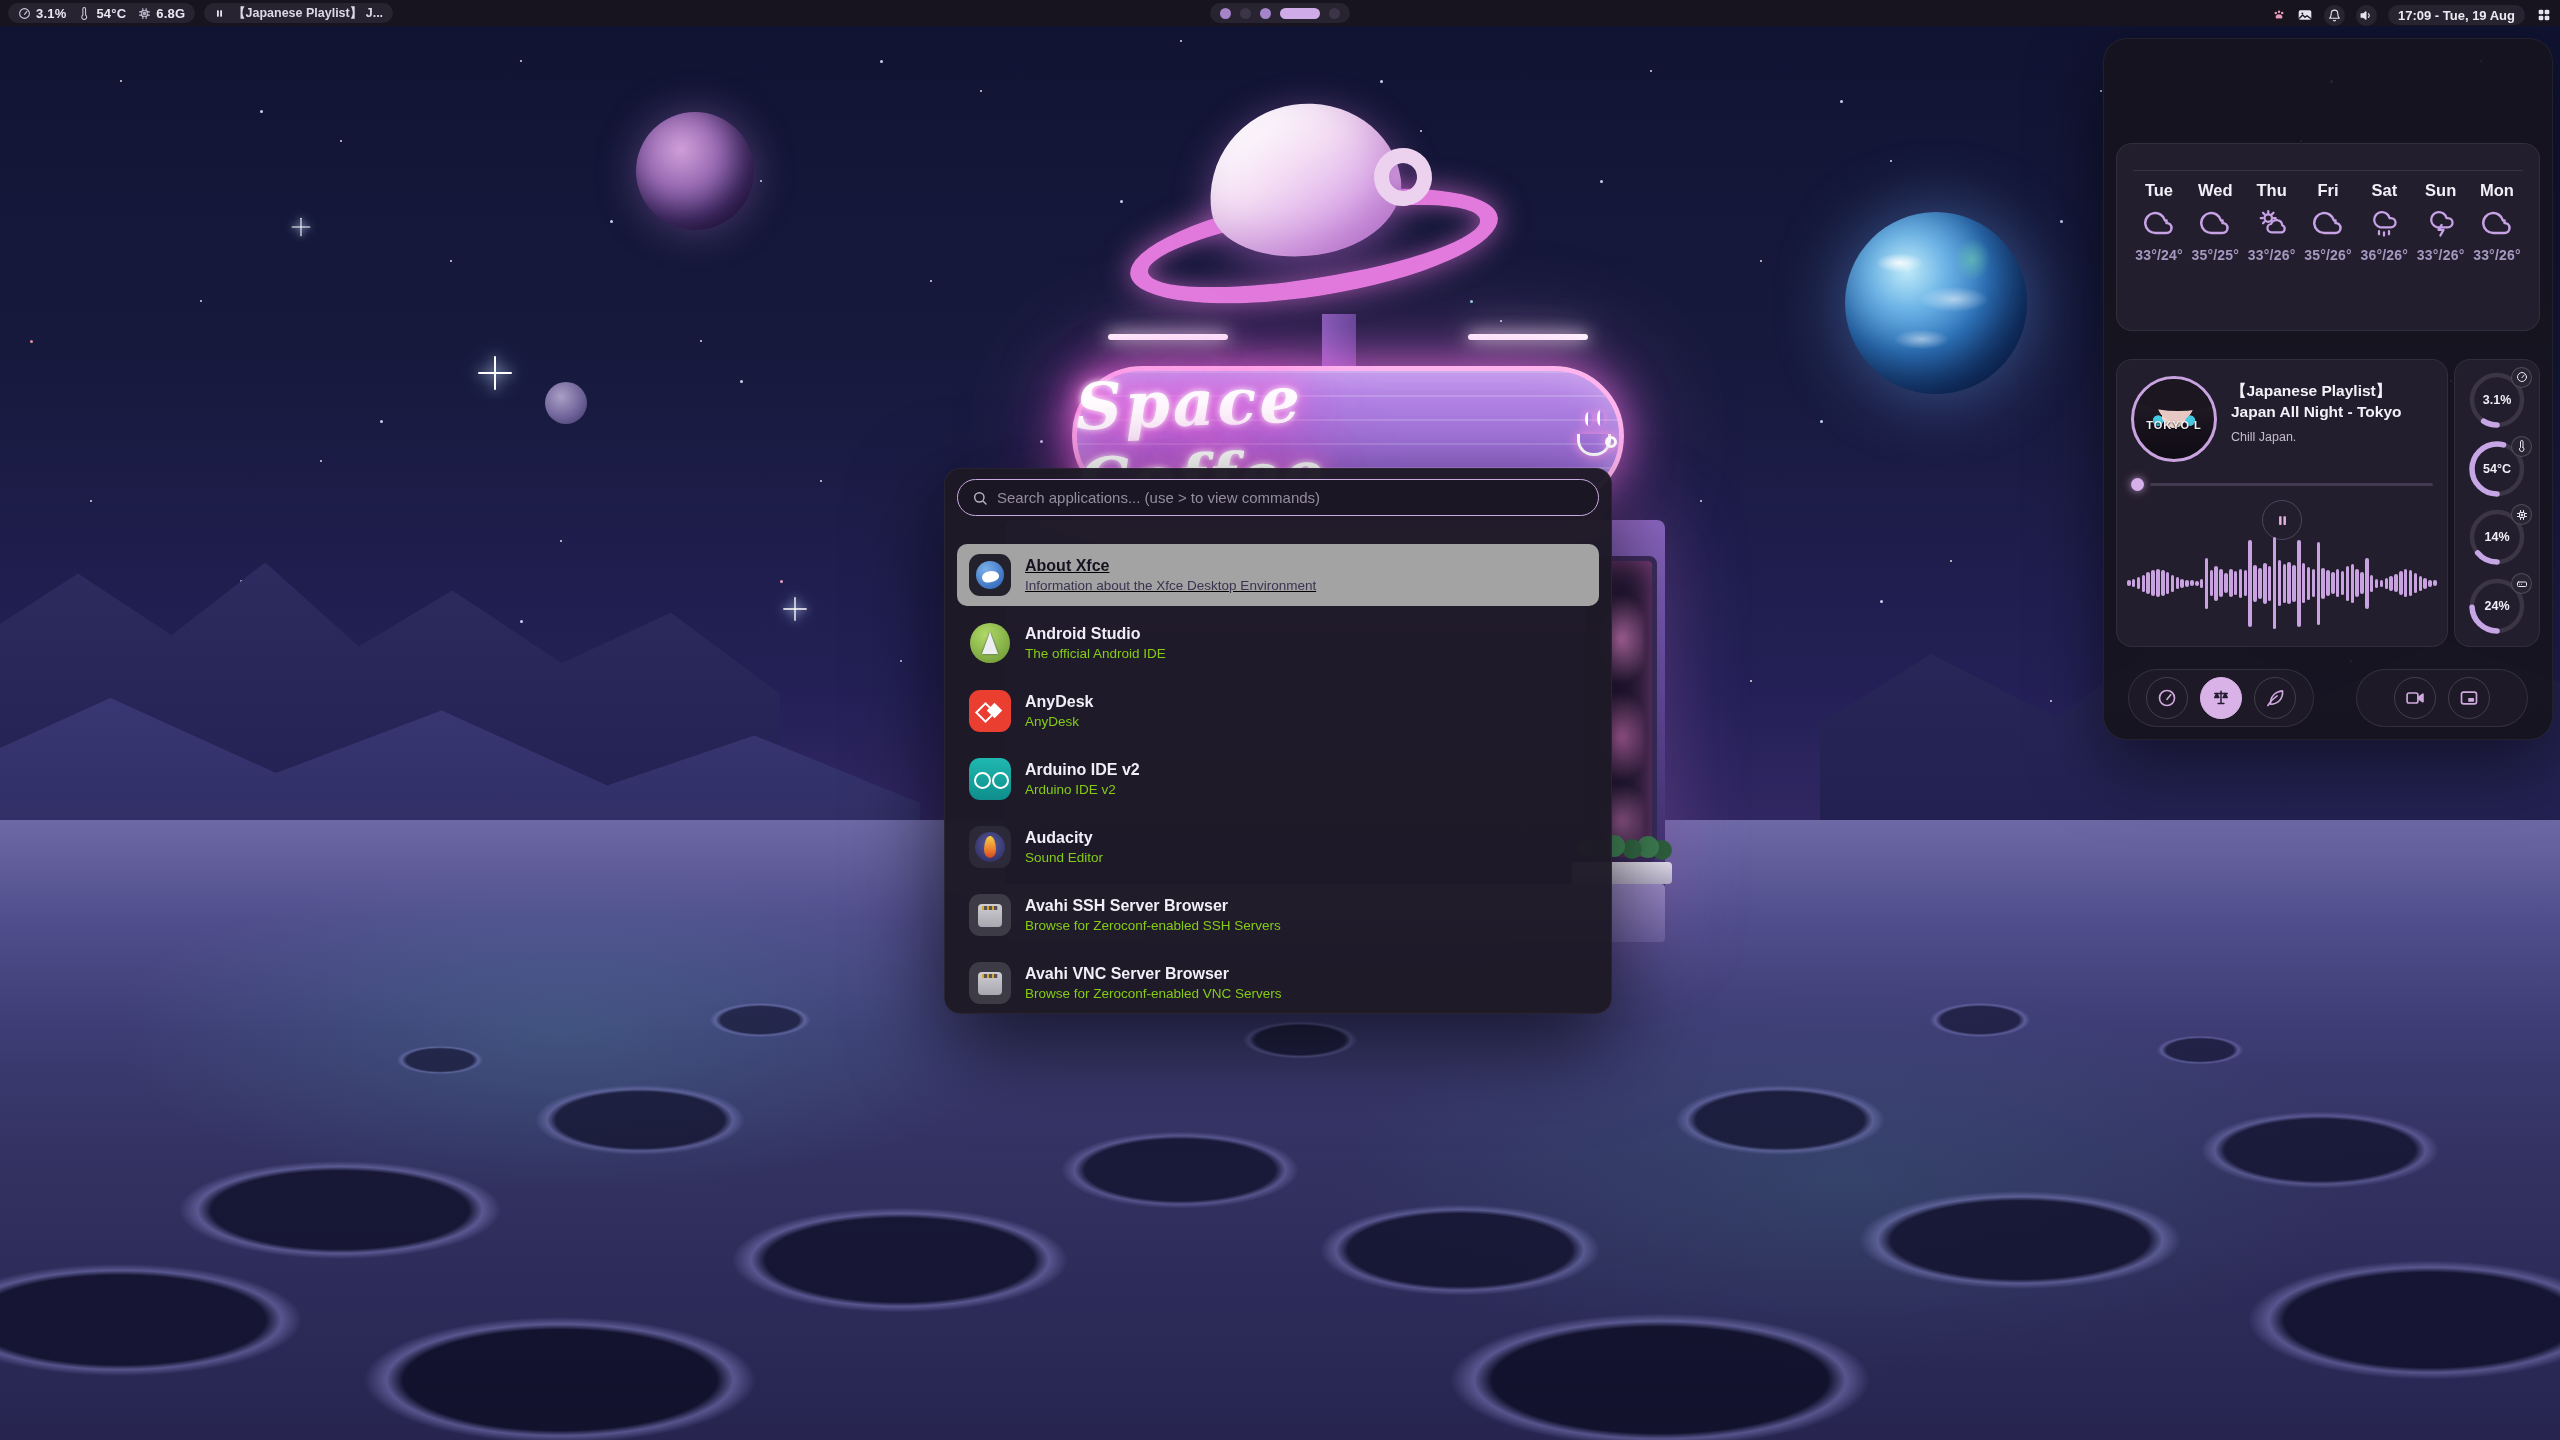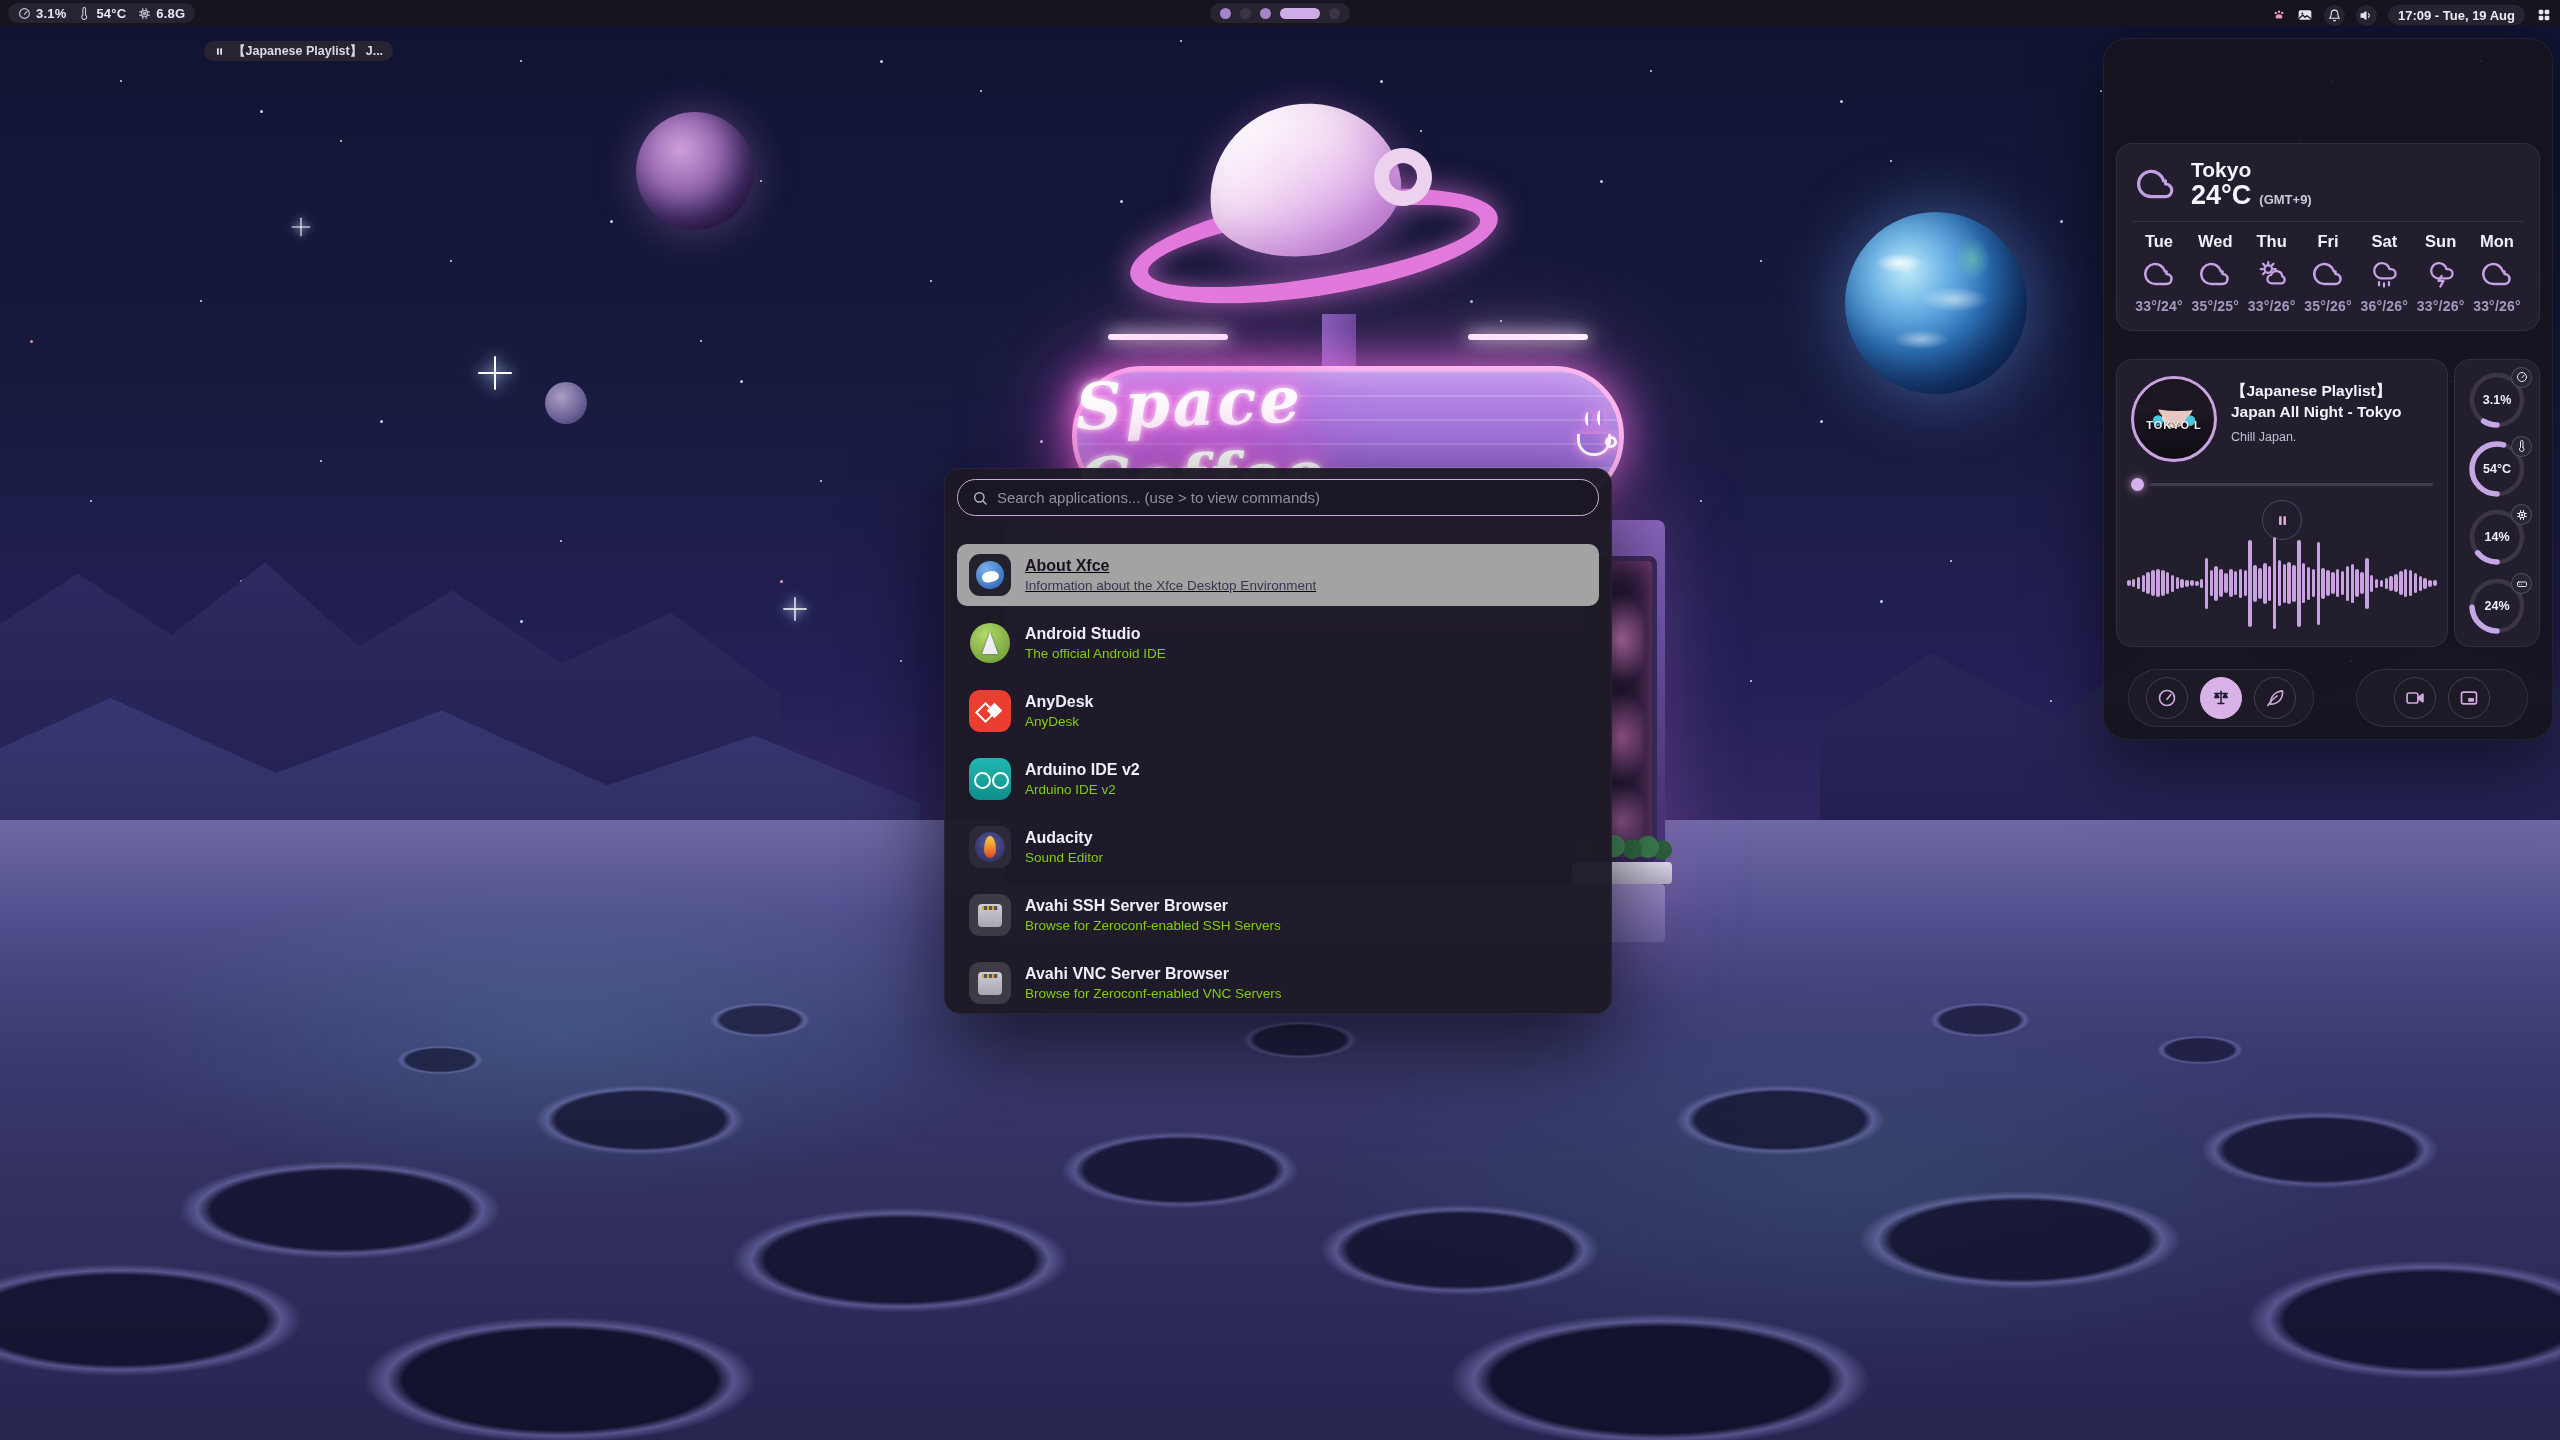--- a/index.html
+++ b/index.html
@@ -127,21 +127,21 @@
 
   
   #topbar { position:absolute; left:0; top:0; width:2560px; height:26px; background:#17141f; z-index:30;
     display:flex; align-items:center; }
   .tb-pill { position:absolute; top:3px; height:20px; background:#272331; border-radius:10px;
     display:flex; align-items:center; padding:0 10px; gap:12px; }
   #tb-stats { left:8px; }
   .tb-stat { display:flex; align-items:center; gap:5px; }
   .tb-stat .ic { width:13px; height:13px; color:#cfc9dd; }
   .tb-val { font-size:13px; font-weight:bold; color:#eae6f2; letter-spacing:.2px; }
-  #tb-media { left:204px; gap:8px;margin-top:38px; }
+  #tb-media { left:204px; gap:8px; }
   #tb-media .ic { width:11px; height:11px; color:#e8e4f0; }
   #tb-media-label { font-size:12.5px; font-weight:bold; color:#ddd8e6; white-space:nowrap; }
   #tb-ws { left:50%; transform:translateX(-50%); gap:9px; padding:0 10px; }
   .ws-dot { width:11px; height:11px; border-radius:6px; }
   .ws-occupied { background:#a584ca; }
   .ws-empty { background:#3b3547; }
   .ws-active { width:40px; background:#cfabe8; }
   #tb-right { position:absolute; right:8px; top:0; height:30px; display:flex; align-items:center; gap:11px; }
   .tb-ic { width:16px; height:16px; color:#e6e2ee; }
   .tb-ic.paw { width:14px; height:14px; color:#e89ab8; }
@@ -467,34 +467,20 @@
           <div class="app-title">Avahi VNC Server Browser</div>
           <div class="app-sub">Browse for Zeroconf-enabled VNC Servers</div>
         </div>
       </div>
     </div>
 </div>
 
 <div id="widgets">
 
   <div class="card" id="weather-card">
-    <div id="weather-head">
-      <span class="ic" id="weather-icon">
-          <svg viewBox="0 0 24 24" fill="none" stroke="currentColor" stroke-width="2" stroke-linecap="round" stroke-linejoin="round">
-            <path d="M18 10h-1.26A8 8 0 1 0 9 20h9a4 4 0 0 0 0-8z"></path>
-          </svg>
-        </span>
-      <div>
-        <div id="weather-city">Tokyo</div>
-        <div id="weather-temp-row">
-          <span id="weather-temp">24°C</span>
-          <span id="weather-tz">(GMT+9)</span>
-        </div>
-      </div>
-    </div>
     <div id="weather-div"></div>
     <div id="forecast">
         <div class="fc-col">
           <div class="fc-day">Tue</div>
           <div class="fc-ic ic">
             <svg viewBox="0 0 24 24" fill="none" stroke="currentColor" stroke-width="2" stroke-linecap="round" stroke-linejoin="round">
               <path d="M18 10h-1.26A8 8 0 1 0 9 20h9a4 4 0 0 0 0-8z"></path>
             </svg>
           </div>
           <div class="fc-t">33°/24°</div>

